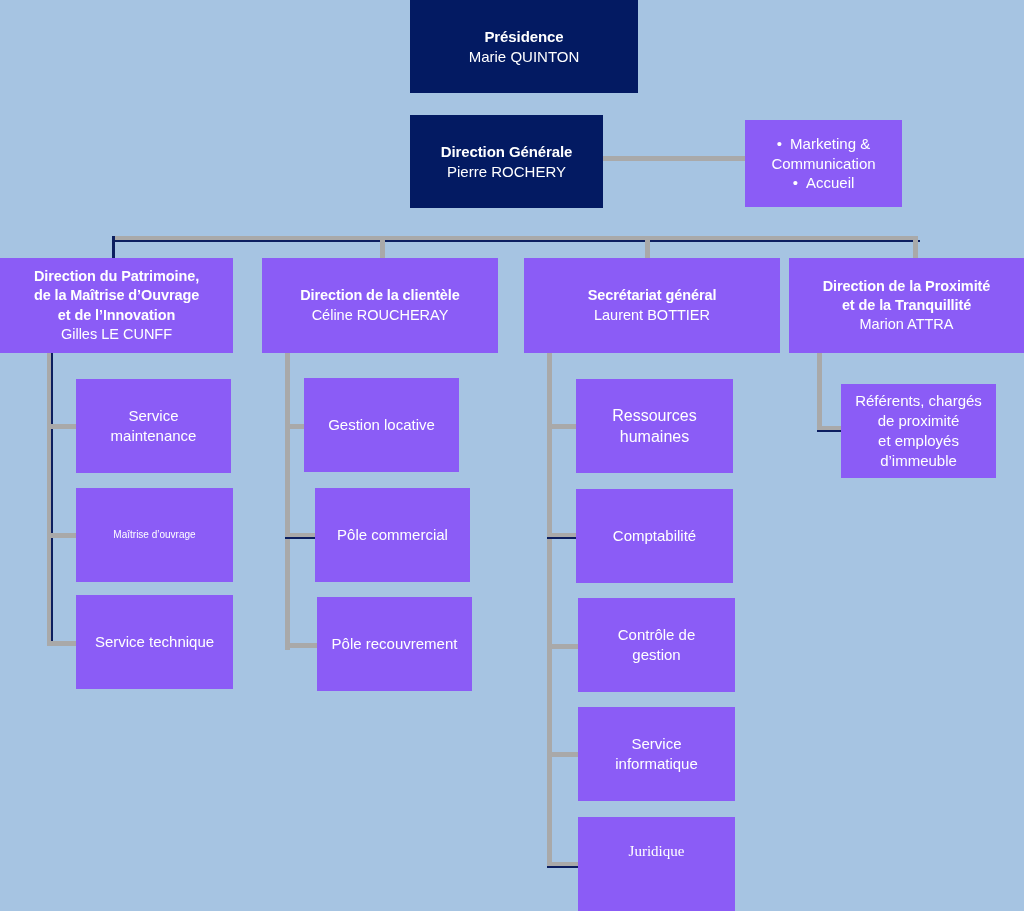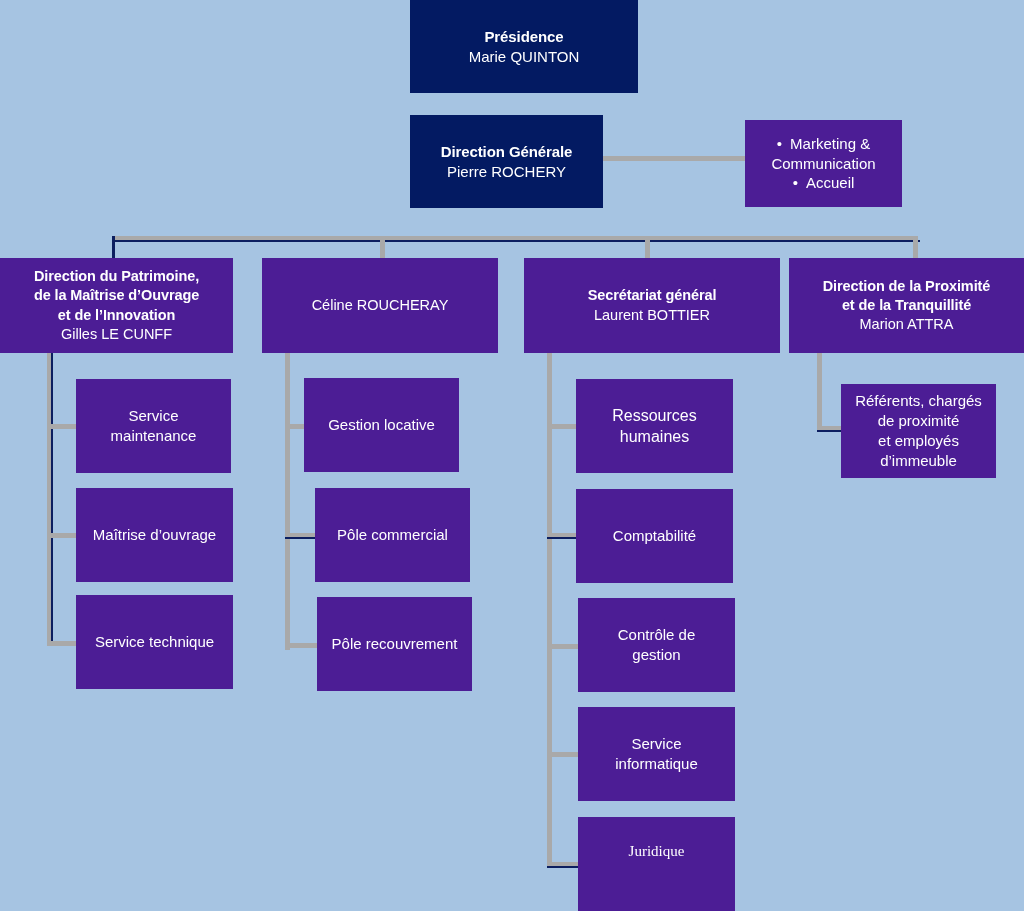--- a/index.html
+++ b/index.html
@@ -35,21 +35,21 @@
   }
   .node .inner {
     width: 100%;
     padding: 0 6px;
     box-sizing: border-box;
   }
   .node-dark {
     background: #031a62;
   }
   .node-light {
-    background: #4c1d95;
+    background: #8b5cf6;
   }
   .title-bold {
     display: block;
     font-weight: bold;
     letter-spacing: -0.1px;
   }
   .sub-name {
     display: block;
     font-weight: normal;
   }
@@ -154,20 +154,21 @@
     <div class="inner">
       <span class="title-bold">Direction du Patrimoine,</span>
       <span class="title-bold">de la Maîtrise d’Ouvrage</span>
       <span class="title-bold">et de l’Innovation</span>
       <span class="sub-name">Gilles LE CUNFF</span>
     </div>
   </div>
 
   <div class="node node-light" style="left:262px; top:258px; width:236px; height:95px; font-size:14.5px;">
     <div class="inner">
+      <span class="title-bold">Direction de la clientèle</span>
       <span class="sub-name">Céline ROUCHERAY</span>
     </div>
   </div>
 
   <div class="node node-light" style="left:524px; top:258px; width:256px; height:95px; font-size:14.5px;">
     <div class="inner">
       <span class="title-bold">Secrétariat général</span>
       <span class="sub-name">Laurent BOTTIER</span>
     </div>
   </div>
@@ -180,21 +181,21 @@
     </div>
   </div>
 
   <div class="node node-light" style="left:76px; top:379px; width:155px; height:94px; font-size:15px;">
     <div class="inner">
       <span>Service</span><br>
       <span>maintenance</span>
     </div>
   </div>
 
-  <div class="node node-light" style="left:76px; top:488px; width:157px; height:94px; font-size:15px;">
+  <div class="node node-light" style="left:76px; top:488px; width:157px; height:94px; font-size:10px;">
     <div class="inner">
       <span>Maîtrise d’ouvrage</span>
     </div>
   </div>
 
   <div class="node node-light" style="left:76px; top:595px; width:157px; height:94px; font-size:15px;">
     <div class="inner">
       <span>Service technique</span>
     </div>
   </div>

